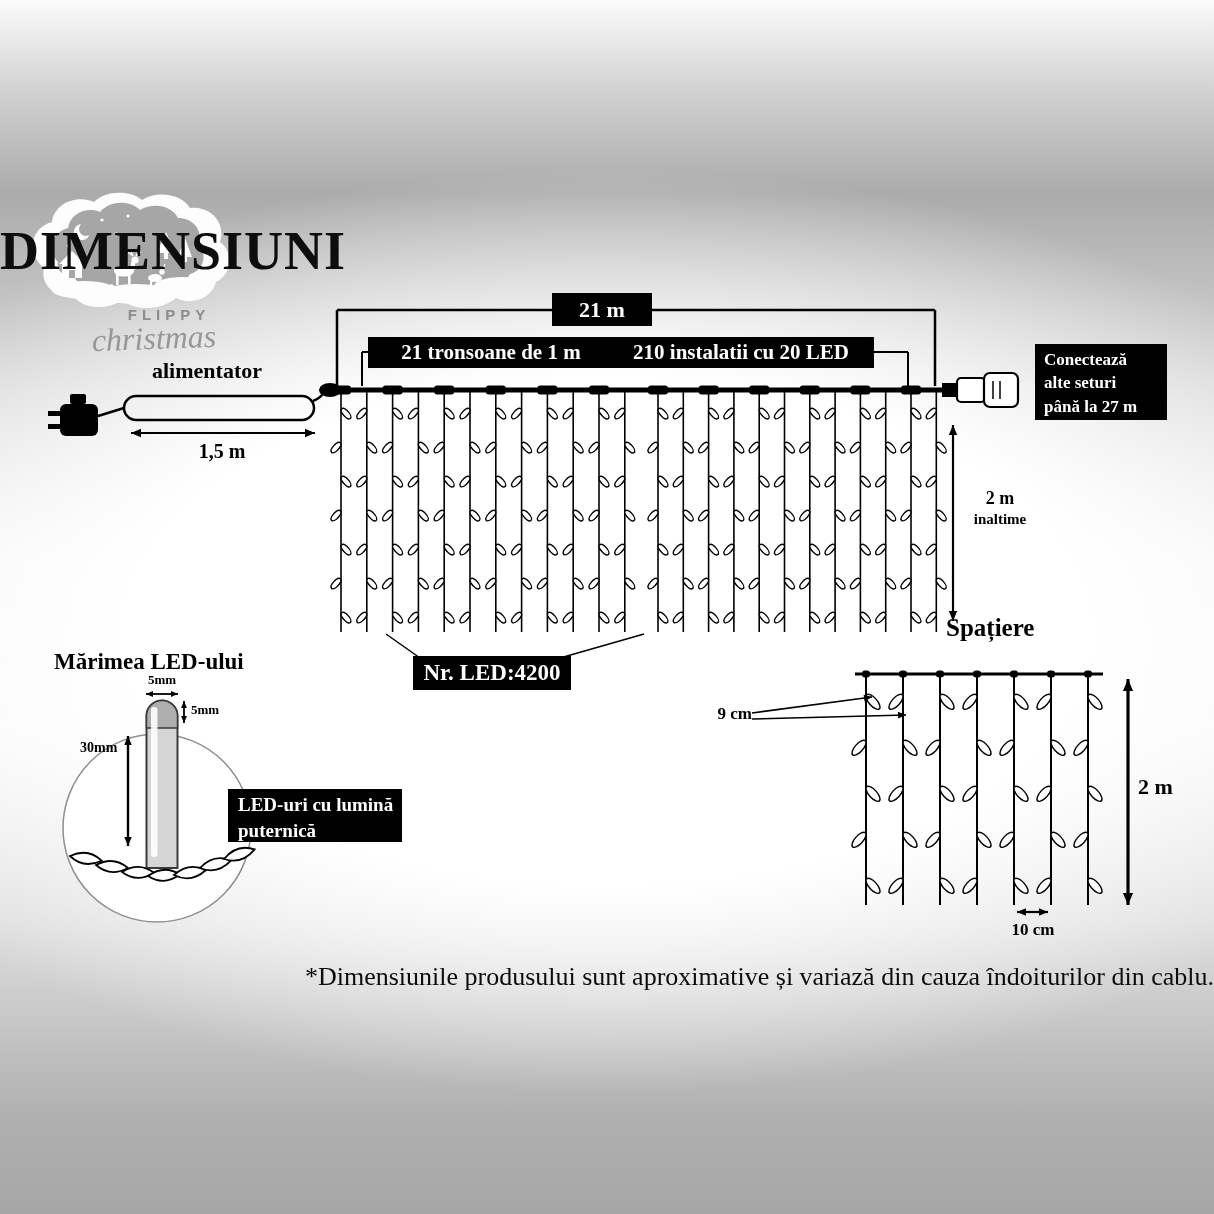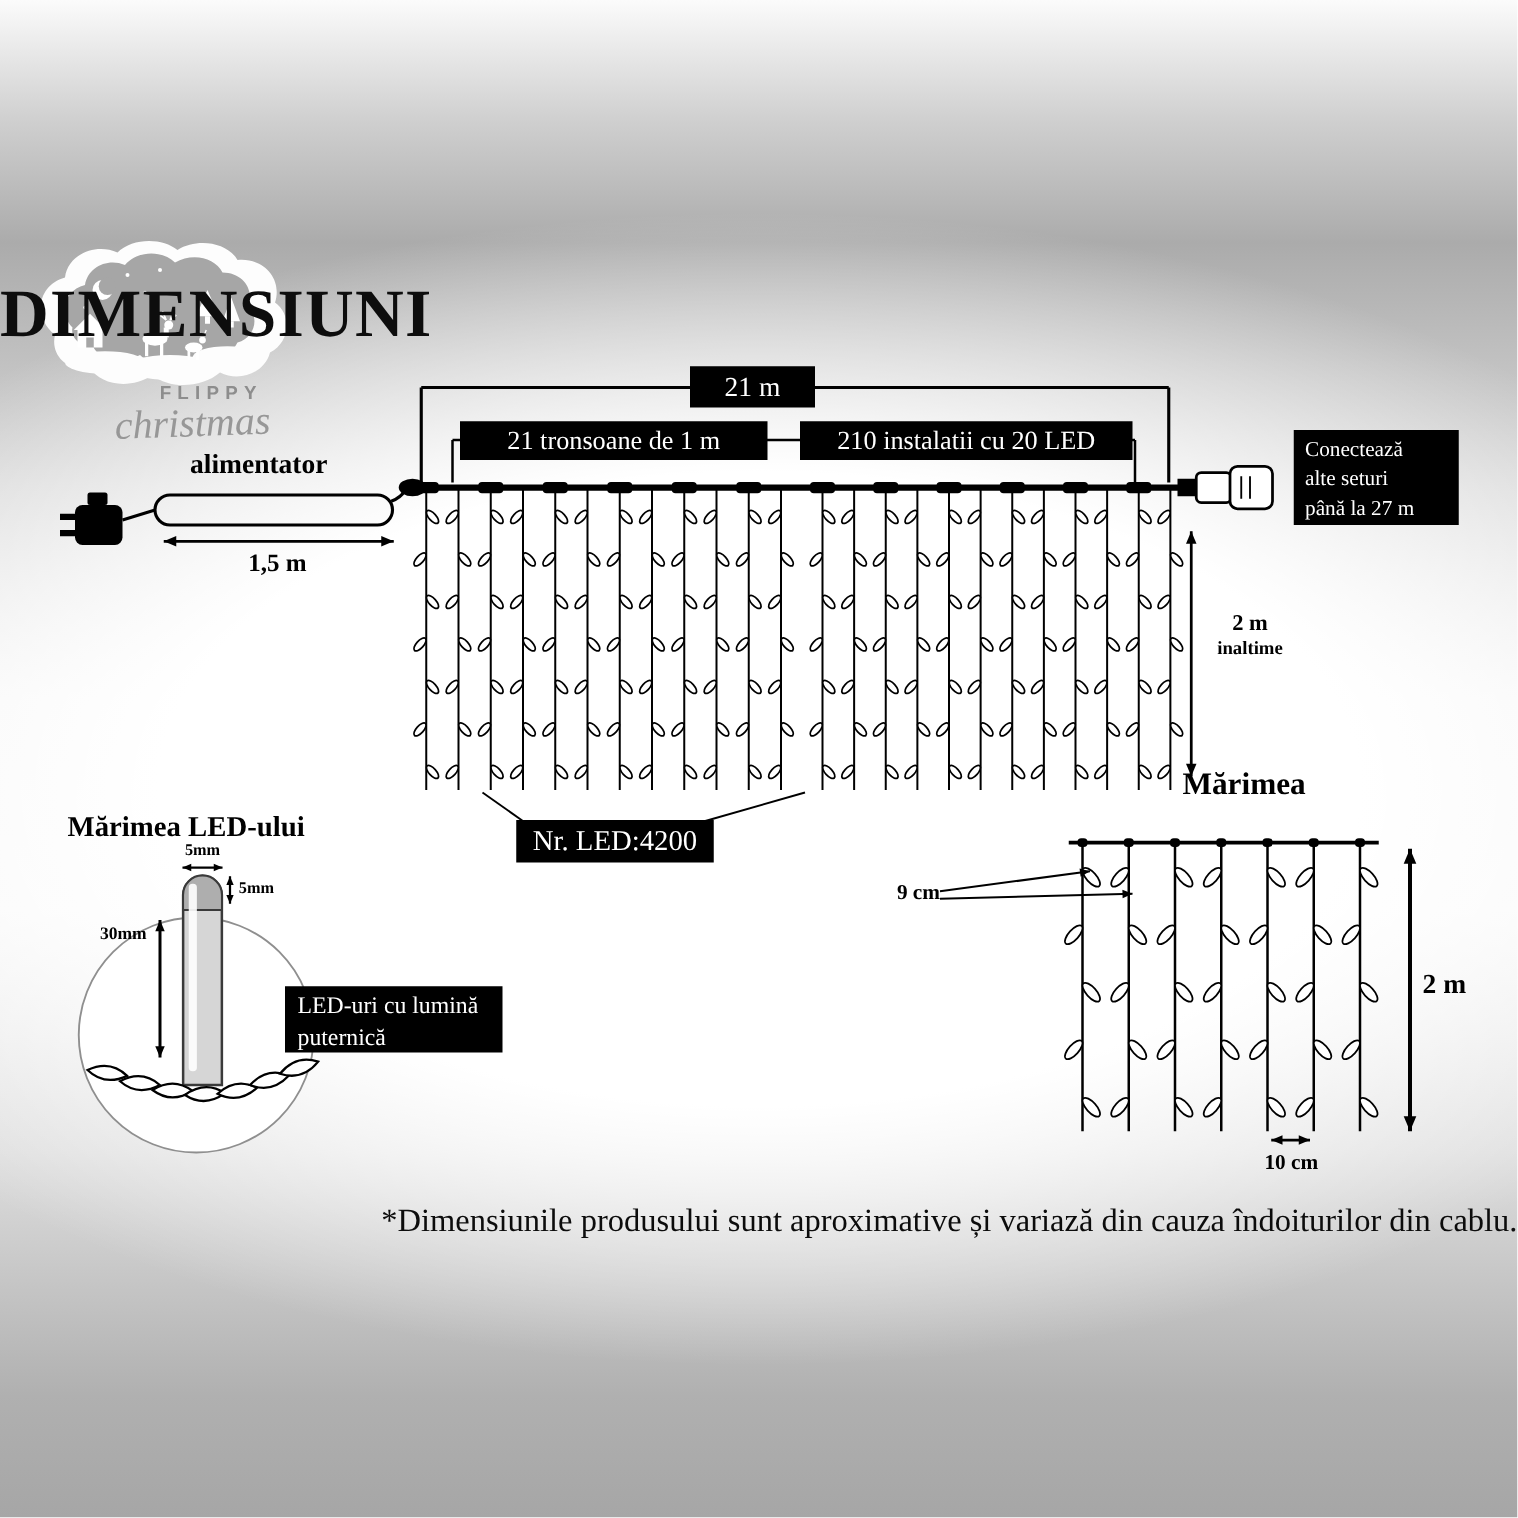--- a/index.html
+++ b/index.html
@@ -7,25 +7,25 @@
     position:relative;width:1214px;height:1214px;overflow:hidden;
     font-family:"Liberation Serif",serif;color:#111;
     background:
       radial-gradient(ellipse 72% 38% at 50% 52%, #ffffff 0%, #ffffff 55%, rgba(255,255,255,0) 100%),
       linear-gradient(180deg,#fbfbfb 0%,#cfcfcf 8%,#ababab 16%,#d8d8d8 32%,#f4f4f4 46%,#f7f7f7 60%,#dedede 76%,#b0b0b0 92%,#a6a6a6 100%);
   }
   svg{display:block}
   #art{position:absolute;left:0;top:0;}
   .title{position:absolute;top:220px;left:0;right:0;
     font-size:54px;font-weight:bold;letter-spacing:1px;color:#0d0d0d;}
-  .blackbox{position:absolute;background:#000;color:#fff;font-weight:normal;
+  .blackbox{position:absolute;background:#000;color:#fff;font-weight:bold;
     display:flex;align-items:center;justify-content:center;white-space:nowrap;}
   .box-21m{left:552px;top:293px;width:100px;height:33px;font-size:22px;}
   .box-sections{left:368px;top:337px;width:246px;height:31px;font-size:21px;}
-  .box-install{left:640px;top:337px;width:266px;height:31px;font-size:21px;}
+  .box-install{left:608px;top:337px;width:266px;height:31px;font-size:21px;}
   .box-connect{left:1035px;top:344px;width:132px;height:76px;font-size:17px;
     display:block;text-align:left;padding:4px 0 0 9px;line-height:1.38;box-sizing:border-box;}
   .box-ledcount{left:413px;top:656px;width:158px;height:34px;font-size:23px;}
   .box-lednote{left:228px;top:789px;width:174px;height:53px;font-size:19px;
     display:block;text-align:left;padding:3px 0 0 10px;line-height:1.35;box-sizing:border-box;}
   .lbl{position:absolute;font-weight:bold;color:#000;white-space:nowrap;}
   .lbl-alimentator{left:152px;top:358px;font-size:22px;}
   .lbl-15m{left:167px;top:440px;width:110px;text-align:center;font-size:20px;}
   .lbl-2m-main{left:962px;top:487px;width:76px;text-align:center;line-height:1.25;}
   .lbl-2m-main .l1{font-size:18px;} .lbl-2m-main .l2{font-size:15px;}
@@ -840,21 +840,21 @@
     <div>până la 27 m</div>
   </div>
   <div class="blackbox box-ledcount">Nr. LED:4200</div>
   <div class="lbl lbl-alimentator">alimentator</div>
   <div class="lbl lbl-15m">1,5 m</div>
   <div class="lbl lbl-2m-main">
     <div class="l1">2 m</div>
     <div class="l2">inaltime</div>
   </div>
 
-  <div class="lbl h-spatiere">Mărimea</div>
+  <div class="lbl h-spatiere">Spațiere</div>
   <div class="lbl lbl-9cm">9 cm</div>
   <div class="lbl lbl-2m-small">2 m</div>
   <div class="lbl lbl-10cm">10 cm</div>
 
   <div class="lbl h-ledsize">Mărimea LED-ului</div>
   <div class="lbl lbl-5mm-top">5mm</div>
   <div class="lbl lbl-5mm-side">5mm</div>
   <div class="lbl lbl-30mm">30mm</div>
   <div class="blackbox box-lednote">
     <div>LED-uri cu lumină</div>

